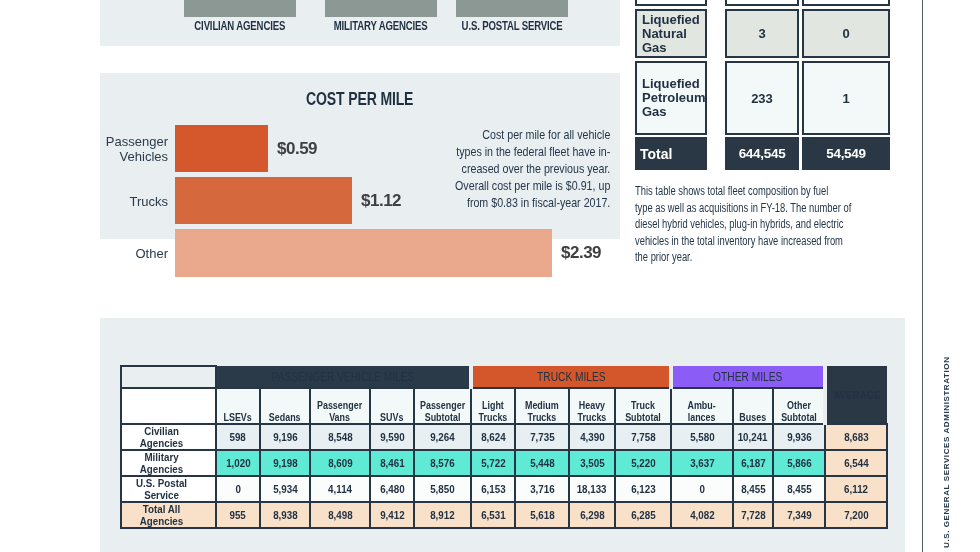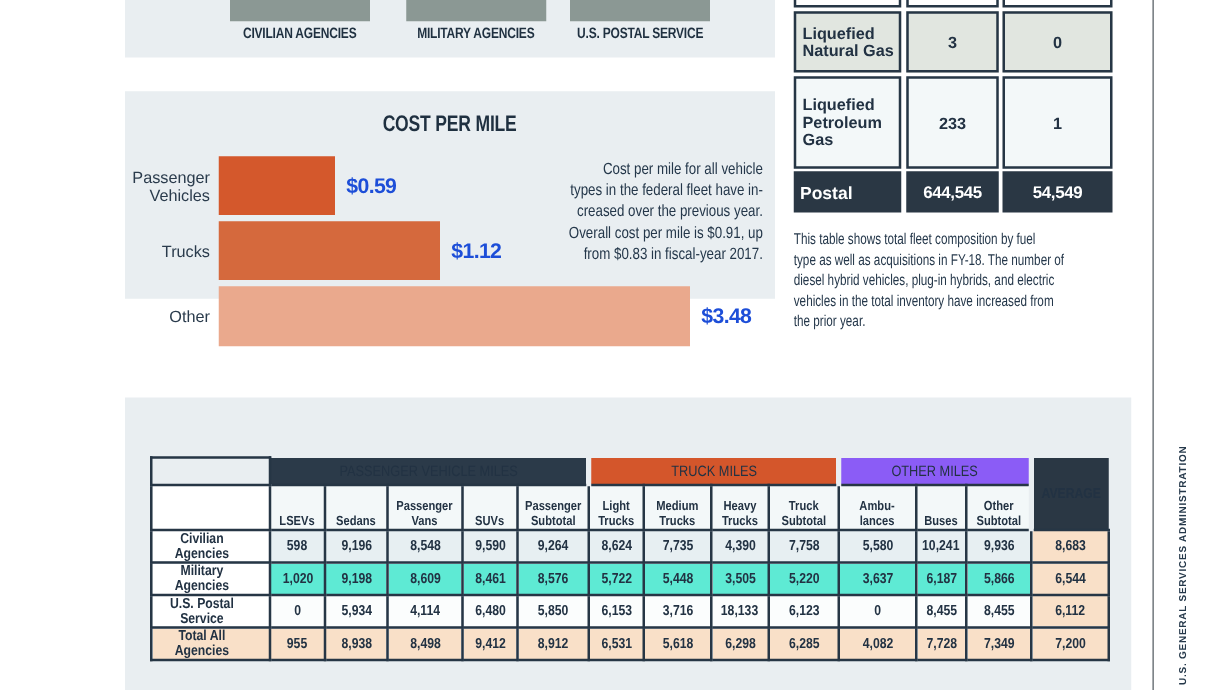--- a/index.html
+++ b/index.html
@@ -30,30 +30,30 @@
   .panel-title { position:absolute; left:0; right:0; text-align:center;
     font-size:18px; font-weight:bold; color:#1f3040; }
   .panel-title span { display:inline-block; transform:scaleX(.78); white-space:nowrap; letter-spacing:-.2px; }
   #cost-title { top:16px; }
   .cost-row { position:absolute; left:0; right:0; height:47px; }
   .cr0 { top:52px; } .cr1 { top:104px; } .cr2 { top:156px; height:48px; }
   .cost-label { position:absolute; left:0; width:68px; top:50%; transform:translateY(-50%);
     text-align:right; font-size:13px; line-height:15px; white-space:pre-line; color:#2a3b4c; }
   .cost-bar { position:absolute; left:75px; top:0; bottom:0; }
   .bar-value { position:absolute; top:50%; transform:translateY(-50%);
-    font-size:17px; font-weight:bold; color:#1d4ed8; letter-spacing:-.5px; white-space:nowrap; }
+    font-size:17px; font-weight:bold; color:#404040; letter-spacing:-.5px; white-space:nowrap; }
   #cost-note { position:absolute; right:10px; top:53px; text-align:right;
     transform:scaleX(.82); transform-origin:100% 0; color:#24374a; }
   #cost-note div { font-size:13px; line-height:17px; white-space:nowrap; }
 
   
   #fuel-table { position:absolute; left:635px; top:0; width:255px; }
   .fcell { position:absolute; border:2px solid #263645; display:flex; align-items:center;
     justify-content:center; font-weight:bold; font-size:13px; color:#223243; }
-  .fc1 { left:0; width:86px; } .fc2 { left:90px; width:74px; } .fc3 { left:167px; width:88px; }
+  .fc1 { left:0; width:72px; } .fc2 { left:90px; width:74px; } .fc3 { left:167px; width:88px; }
   .frow-sliver { top:-4px; height:10px; background:#ffffff; }
   .frow-lng { top:9px; height:49px; background:#e1e6e0; }
   .frow-lpg { top:61px; height:74px; background:#f3f8f9; }
   .frow-total { top:137px; height:33px; background:#2a3744; color:#ffffff; border:none; }
   .flabel { justify-content:flex-start; padding-left:5px; line-height:14px; text-align:left; }
   .ftotal-label { font-size:14px; }
   .ftotal-val { font-size:13.5px; letter-spacing:-.3px; }
   #fuel-caption { position:absolute; left:635px; top:183px; transform:scaleX(.75);
     transform-origin:0 0; color:#24374a; }
   #fuel-caption div { font-size:12.5px; line-height:16.5px; white-space:nowrap; }
@@ -112,21 +112,21 @@
     <div class="bar-value" style="left: 177px;">$0.59</div>
   </div>
   <div class="cost-row cr1">
     <div class="cost-label">Trucks</div>
     <div class="cost-bar" style="width: 177px; background: rgb(213, 105, 61);"></div>
     <div class="bar-value" style="left: 261px;">$1.12</div>
   </div>
   <div class="cost-row cr2">
     <div class="cost-label">Other</div>
     <div class="cost-bar" style="width: 377px; background: rgb(234, 169, 141);"></div>
-    <div class="bar-value" style="left: 461px;">$3.48</div>
+    <div class="bar-value" style="left: 461px;">$2.39</div>
   </div>
 
   <div id="cost-note">
     <div>Cost per mile for all vehicle</div>
     <div>types in the federal fleet have in-</div>
     <div>creased over the previous year.</div>
     <div>Overall cost per mile is $0.91, up</div>
     <div>from $0.83 in fiscal-year 2017.</div>
   </div>
 </div>
@@ -140,21 +140,21 @@
 Natural Gas</div>
   <div class="fcell fc2 frow-lng">3</div>
   <div class="fcell fc3 frow-lng">0</div>
 
   <div class="fcell fc1 frow-lpg flabel">Liquefied
 Petroleum
 Gas</div>
   <div class="fcell fc2 frow-lpg">233</div>
   <div class="fcell fc3 frow-lpg">1</div>
 
-  <div class="fcell fc1 frow-total flabel ftotal-label">Postal</div>
+  <div class="fcell fc1 frow-total flabel ftotal-label">Total</div>
   <div class="fcell fc2 frow-total ftotal-val">644,545</div>
   <div class="fcell fc3 frow-total ftotal-val">54,549</div>
 </div>
 
 <div id="fuel-caption">
   <div>This table shows total fleet composition by fuel</div>
   <div>type as well as acquisitions in FY-18. The number of</div>
   <div>diesel hybrid vehicles, plug-in hybrids, and electric</div>
   <div>vehicles in the total inventory have increased from</div>
   <div>the prior year.</div>

